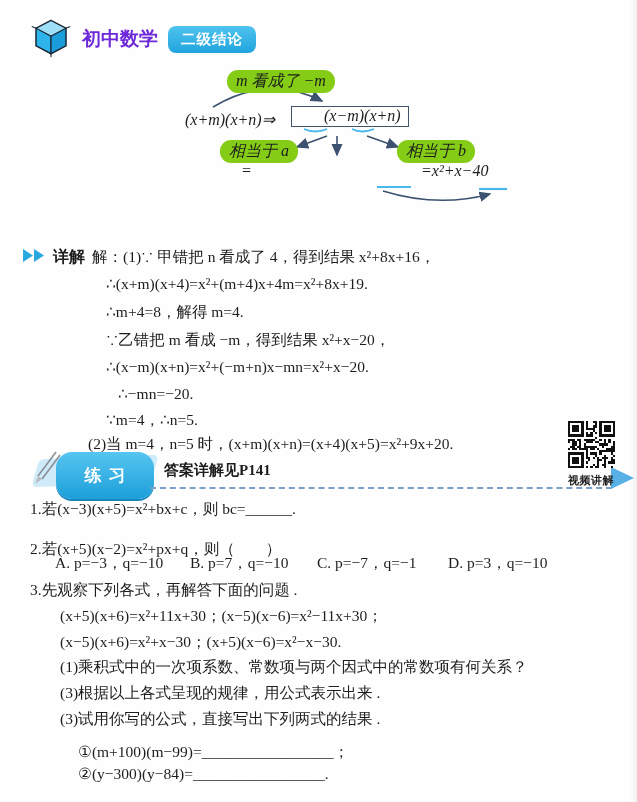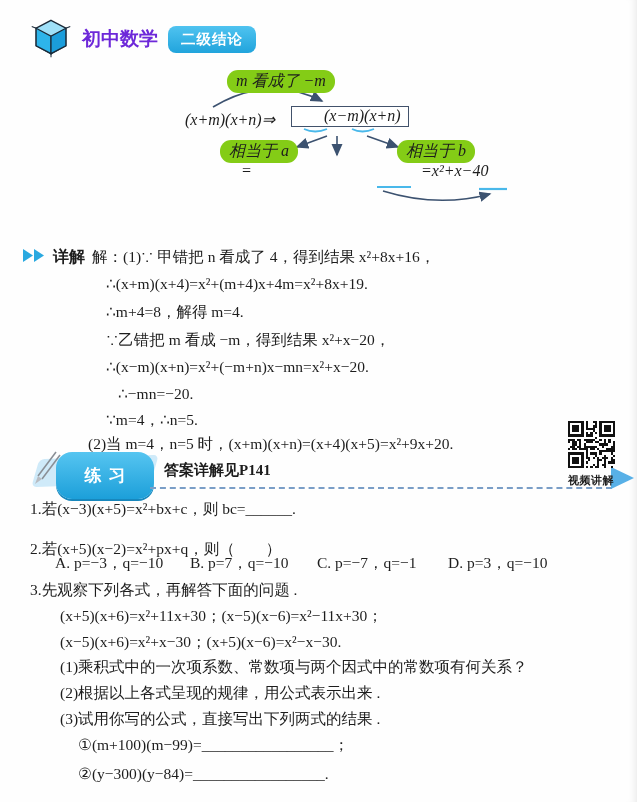--- a/index.html
+++ b/index.html
@@ -289,19 +289,19 @@
     <div class="ex-row" style="top:0;">1.若(x−3)(x+5)=x²+bx+c，则 bc=______.</div>
     <div class="ex-row" style="top:40px;">2.若(x+5)(x−2)=x²+px+q，则（　　）</div>
     <span class="opt" style="top:54px;  left:25px;">A. p=−3，q=−10</span>
     <span class="opt" style="top:54px;  left:160px;">B. p=7，q=−10</span>
     <span class="opt" style="top:54px;  left:287px;">C. p=−7，q=−1</span>
     <span class="opt" style="top:54px;  left:418px;">D. p=3，q=−10</span>
     <div class="ex-row" style="top:81px;">3.先观察下列各式，再解答下面的问题 .</div>
     <div class="ex-row" style="top:107px; left:30px;">(x+5)(x+6)=x²+11x+30；(x−5)(x−6)=x²−11x+30；</div>
     <div class="ex-row" style="top:133px; left:30px;">(x−5)(x+6)=x²+x−30；(x+5)(x−6)=x²−x−30.</div>
     <div class="ex-row" style="top:158px; left:30px;">(1)乘积式中的一次项系数、常数项与两个因式中的常数项有何关系？</div>
-    <div class="ex-row" style="top:184px; left:30px;">(2)根据以上各式呈现的规律，用公式表示出来 .</div>
+    <div class="ex-row" style="top:184px; left:30px;">(3)根据以上各式呈现的规律，用公式表示出来 .</div>
     <div class="ex-row" style="top:210px; left:30px;">(3)试用你写的公式，直接写出下列两式的结果 .</div>
-    <div class="ex-row" style="top:236px; left:48px;">①(m+100)(m−99)=_________________；</div>
+    <div class="ex-row" style="top:243px; left:48px;">①(m+100)(m−99)=_________________；</div>
     <div class="ex-row" style="top:266px; left:48px;">②(y−300)(y−84)=_________________.</div>
   </div>
 
 </div>
 
 </body></html>

